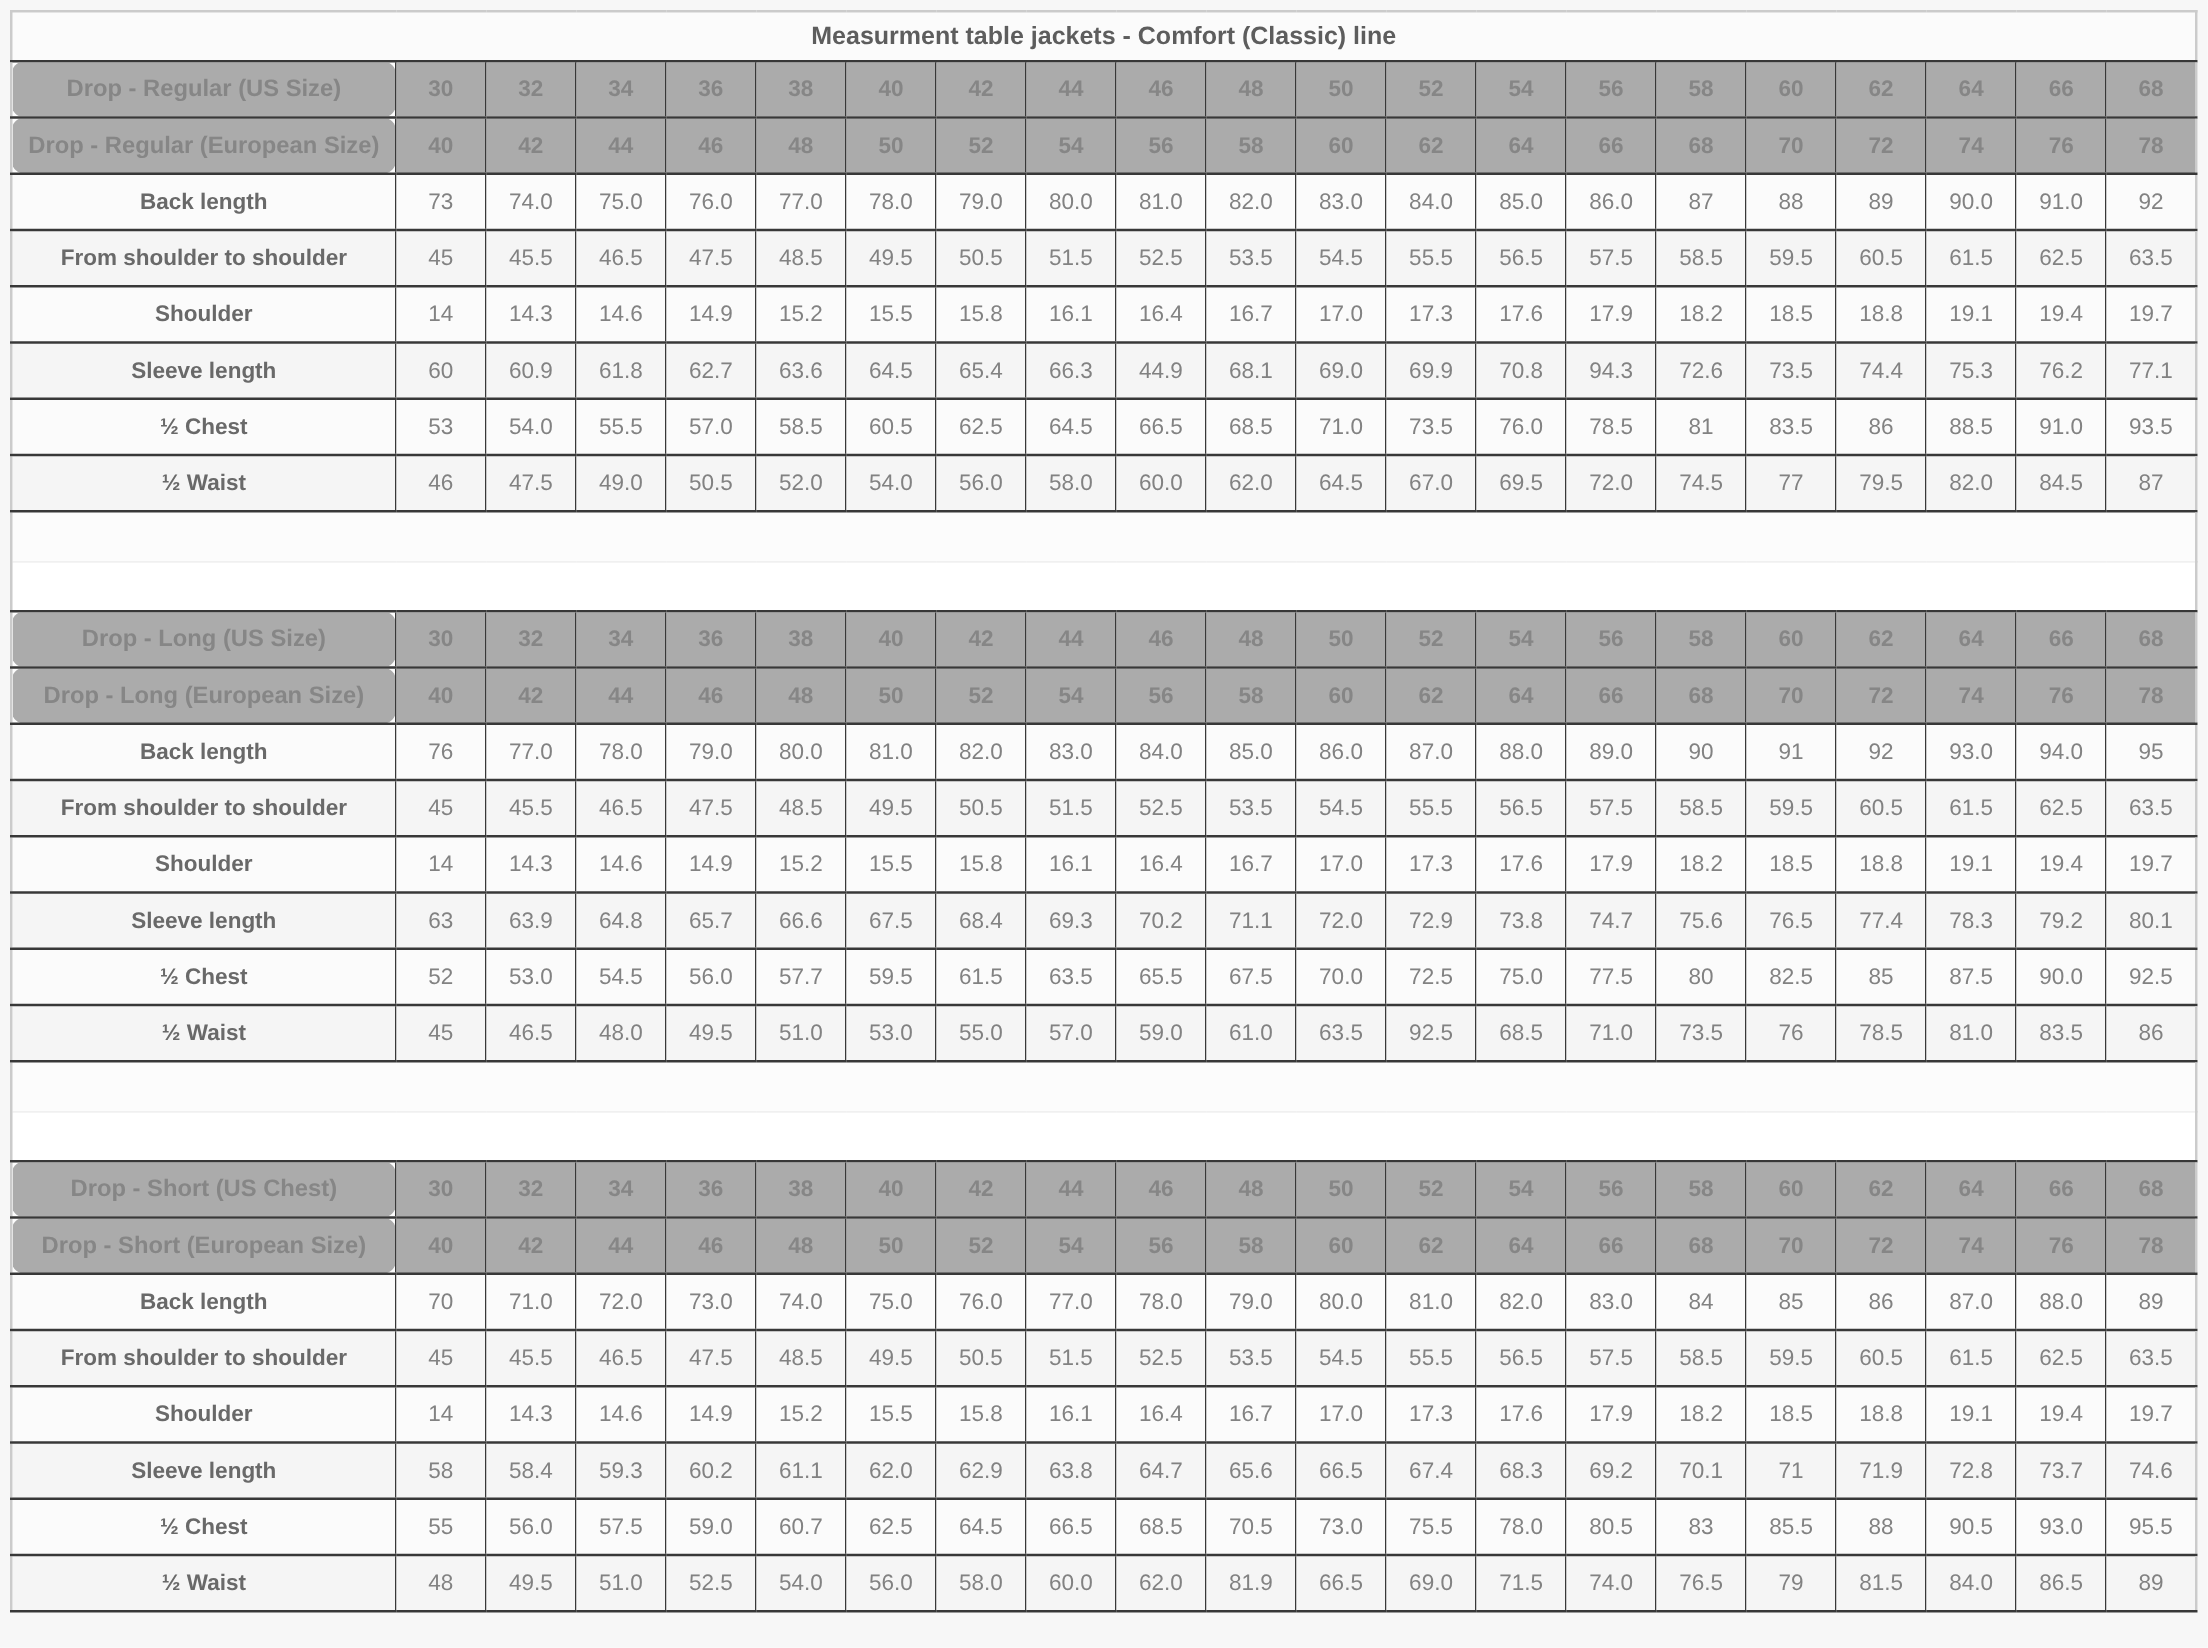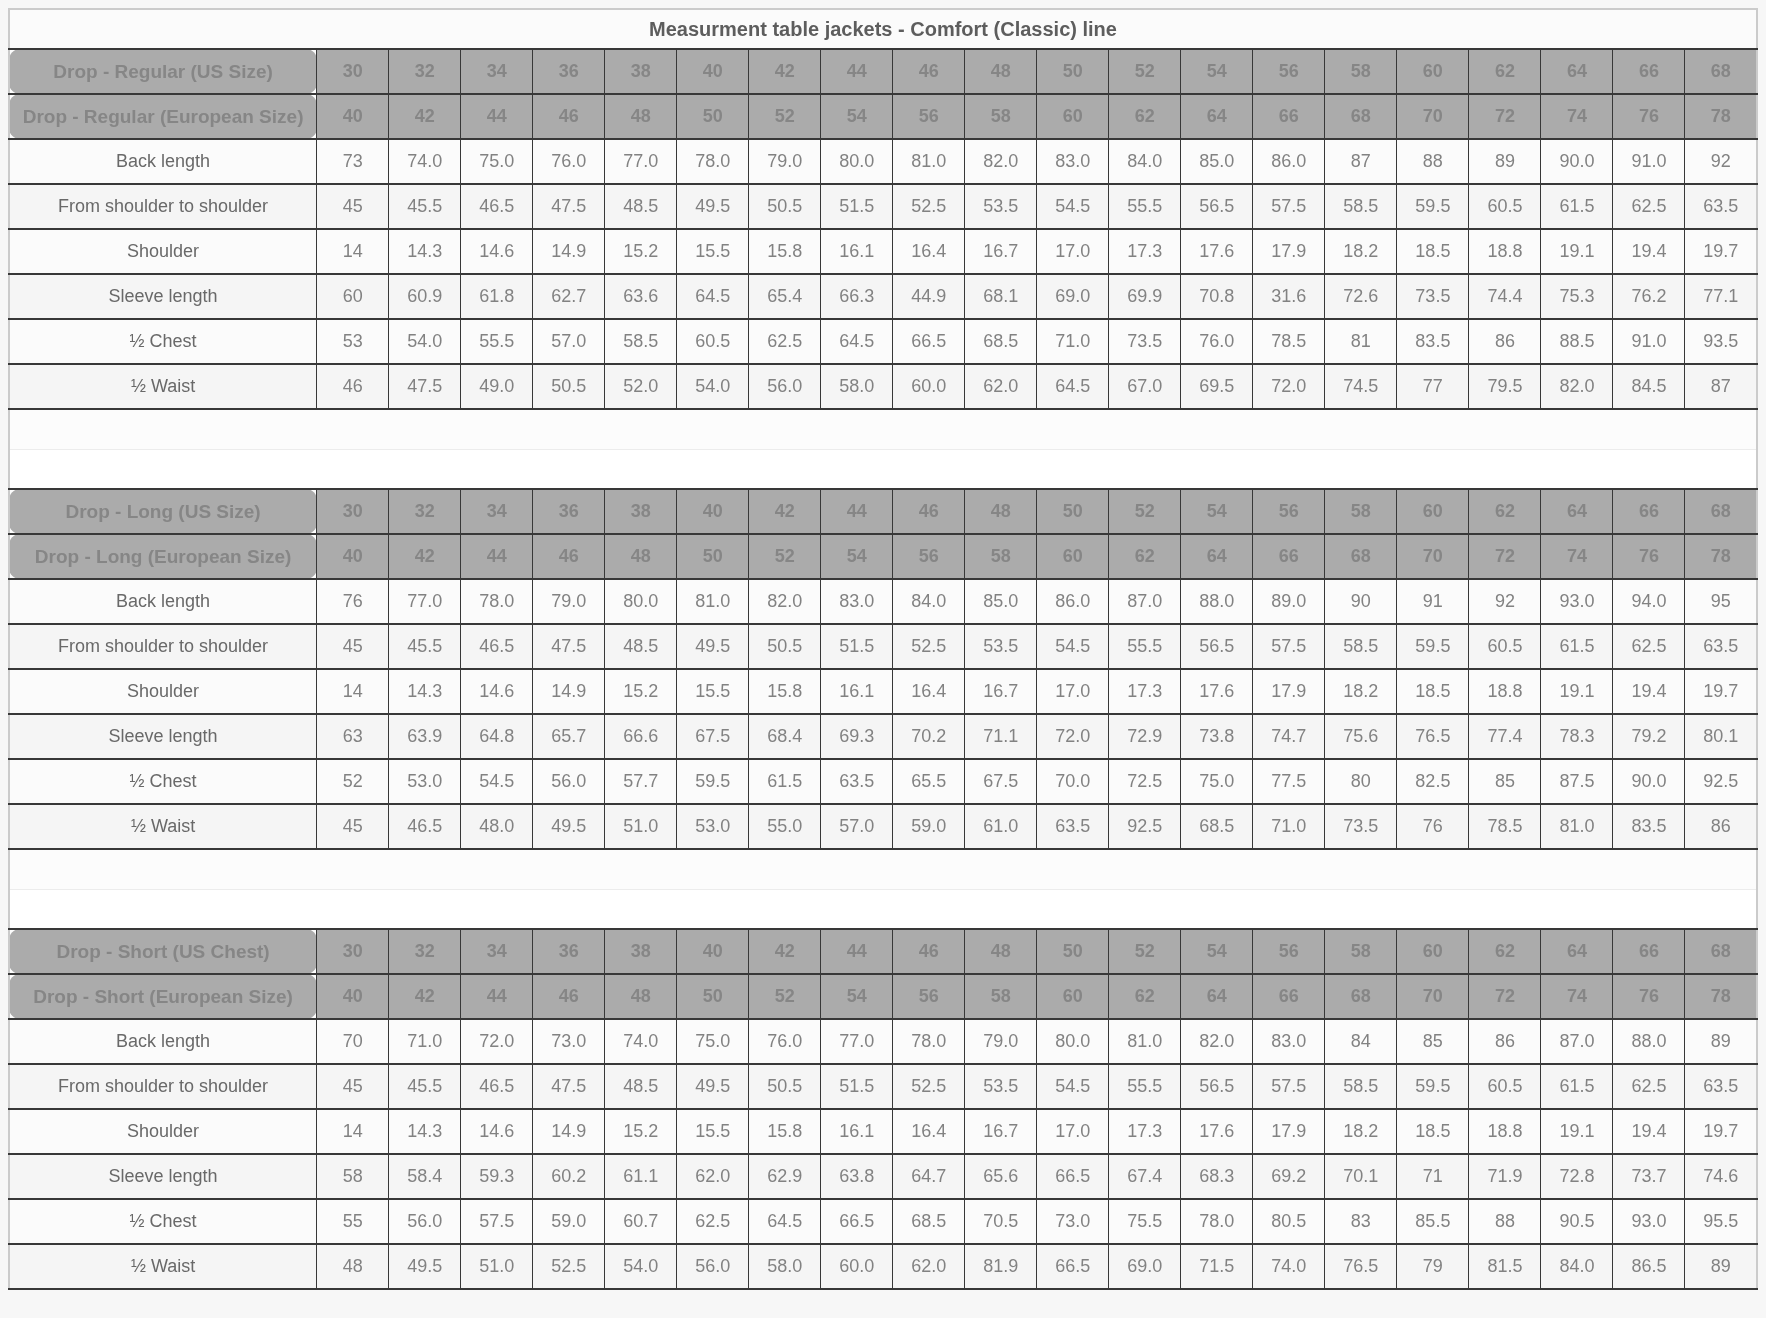--- a/index.html
+++ b/index.html
@@ -5,21 +5,21 @@
   html,body{margin:0;padding:0;background:#f7f7f7;font-family:"Liberation Sans",sans-serif;}
   .page{width:1766px;height:1318px;box-sizing:border-box;padding:8px;}
   table.meas{width:100%;border-collapse:collapse;table-layout:fixed;border:2px solid #cbcbcb;background:#fdfdfd;}
   table.meas td,table.meas th{box-sizing:border-box;overflow:hidden;white-space:nowrap;padding:0 2px;}
   .title-cell{height:40px;background:#fbfbfb;color:#5d5d5d;font-weight:700;font-size:20px;text-align:center;border-bottom:2px solid #383838;}
   tr.hdr td{height:45px;background:#ababab;color:#868686;font-weight:700;font-size:18px;text-align:center;
             border:1px solid #383838;border-top-width:2px;border-bottom-width:2px;}
   tr.hdr td.lbl{font-size:19px;border-radius:11px;}
   tr.data td{height:45px;background:#fbfbfb;color:#828282;font-size:18px;text-align:center;
              border:1px solid #383838;border-top-width:2px;border-bottom-width:2px;}
-  tr.data td.lbl{color:#696969;font-weight:400;}
+  tr.data td.lbl{color:#696969;font-weight:700;}
   tr.data.alt td{background:#f5f5f5;}
   tr.gap td{height:40px;border:none;background:#fcfcfc;}
   tr.gap.gap-a td{border-bottom:1px solid #ececec;}
   tr.gap.gap-b td{background:#ffffff;}
 </style>
 </head>
 <body>
 
 <div class="page">
   <table class="meas">
@@ -175,21 +175,21 @@
           <td>62.7</td>
           <td>63.6</td>
           <td>64.5</td>
           <td>65.4</td>
           <td>66.3</td>
           <td>44.9</td>
           <td>68.1</td>
           <td>69.0</td>
           <td>69.9</td>
           <td>70.8</td>
-          <td>31.6</td>
+          <td>94.3</td>
           <td>72.6</td>
           <td>73.5</td>
           <td>74.4</td>
           <td>75.3</td>
           <td>76.2</td>
           <td>77.1</td>
         </tr>
         <tr class="data">
           <td class="lbl">½ Chest</td>
           <td>53</td>

